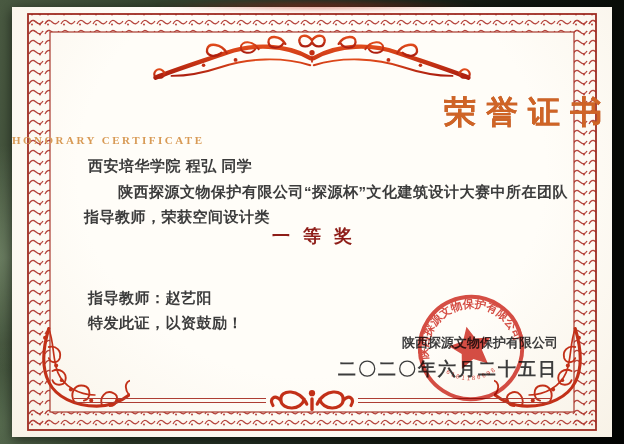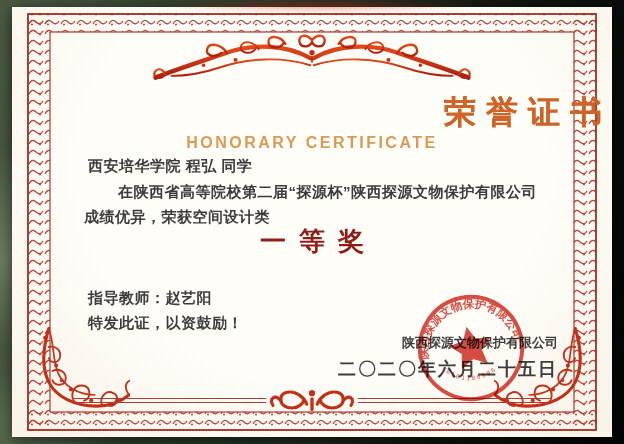--- a/index.html
+++ b/index.html
@@ -14,31 +14,31 @@
     box-shadow:0 3px 12px rgba(0,0,0,.6);}
   .frame{position:absolute;left:0;top:0;width:600px;height:430px;}
   .smudge{position:absolute;left:140px;top:-7px;width:330px;height:12px;
     background:radial-gradient(closest-side,rgba(200,40,20,.45),rgba(200,40,20,0));
     filter:blur(2px);}
   .flourish{position:absolute;left:140px;top:22px;width:320px;height:60px;}
   .title{position:absolute;left:0;right:0;top:84px;text-align:right;
     font-family:"Liberation Serif","DejaVu Serif",serif;font-weight:bold;
     font-size:32px;color:#cf6426;letter-spacing:10px;text-indent:10px;
     text-shadow:0 0 .5px #b5511c;margin-left:16px;}
-  .subtitle{position:absolute;left:0;right:0;top:127px;text-align:center;
-    font-family:Liberation Sans, sans-serif;font-weight:600;
-    font-size:16px;color:#d89a55;letter-spacing:2.5px;}
+  .subtitle{position:absolute;left:0;right:0;top:127px;
+    font-family:Liberation Serif, serif;font-weight:600;
+    font-size:11px;color:#d89a55;letter-spacing:2.5px;}
   .line{position:absolute;font-size:15px;font-weight:600;color:#3c3c3c;
     letter-spacing:.5px;white-space:nowrap;}
   .recipient{left:76px;top:150px;}
   .body1{left:106px;top:176px;}
   .body2{left:72px;top:201px;}
   .award{position:absolute;left:0;right:0;top:217px;text-align:center;
     font-family:"Liberation Serif","DejaVu Serif",serif;font-weight:bold;
-    font-size:26px;color:#8e1d18;letter-spacing:13px;text-indent:13px;}
+    font-size:18px;color:#8e1d18;letter-spacing:13px;text-indent:13px;}
   .advisor{left:76px;top:282px;}
   .issue{left:76px;top:307px;}
   .issuer{position:absolute;right:54px;top:327px;font-size:13px;font-weight:600;
     color:#3c3c3c;white-space:nowrap;}
   .date{position:absolute;right:54px;top:350px;font-size:18px;font-weight:600;
     color:#3c3c3c;letter-spacing:2px;white-space:nowrap;}
   .corner{position:absolute;width:96px;height:92px;top:318px;}
   .corner-left{left:22px;}
   .corner-right{right:22px;transform:scaleX(-1);}
   .rule{position:absolute;top:391px;height:3px;
@@ -97,22 +97,22 @@
       <use href="#fl-half" transform="translate(360,0) scale(-1,1)"></use>
       <path d="M180,10 C174,2 164,4 166,12 C168,19 177,18 180,12 C183,18 192,19 194,12 C196,4 186,2 180,10" fill="none" stroke="url(#fg)" stroke-width="2.6"></path>
       <circle cx="180" cy="24" r="3" fill="#c22d12"></circle>
       <path d="M180,28 L180,35" stroke="#c22d12" stroke-width="2"></path>
     </svg>
 
     <div class="title">荣誉证书</div>
     <div class="subtitle">HONORARY CERTIFICATE</div>
 
     <div class="line recipient">西安培华学院 程弘 同学</div>
-    <div class="line body1">在陕西省高等院校第二届“探源杯”陕西探源文物保护有限公司</div>
-    <div class="line body2">成绩优异，荣获空间设计类</div>
+    <div class="line body1">陕西探源文物保护有限公司“探源杯”文化建筑设计大赛中所在团队</div>
+    <div class="line body2">指导教师，荣获空间设计类</div>
     <div class="award">一等奖</div>
     <div class="line issue">特发此证，以资鼓励！</div>
     <div class="line advisor">指导教师：赵艺阳</div>
 
     <div class="issuer">陕西探源文物保护有限公司</div>
     <div class="date">二〇二〇年六月二十五日</div>
 
     <svg class="corner corner-left" viewBox="0 0 104 96">
       <g stroke="#c23018" fill="none" stroke-linecap="round">
         <path d="M16,2 C10,22 8,44 16,60 C24,76 44,86 68,86 C80,86 93,82 103,74" stroke-width="3.4"></path>

